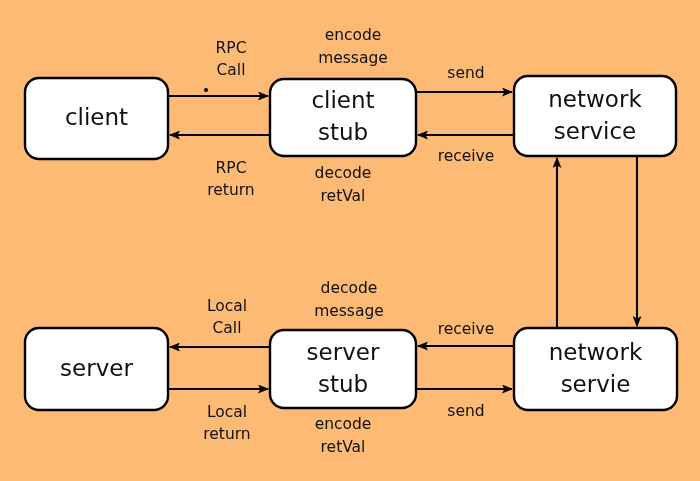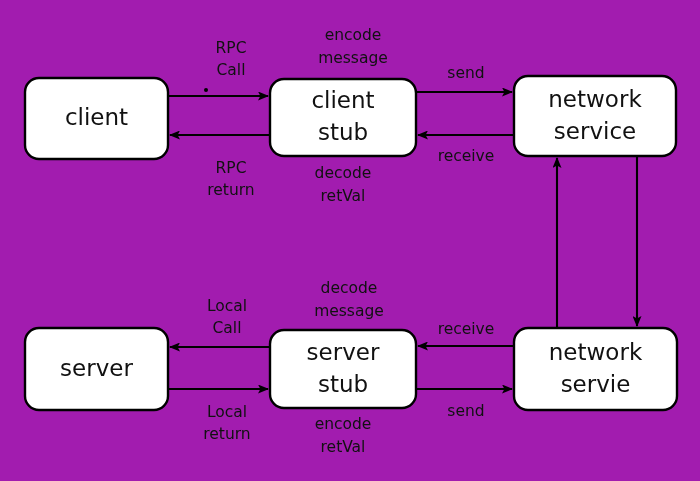--- a/index.html
+++ b/index.html
@@ -11,21 +11,21 @@
   body {
     width: 700px;
     height: 481px;
     font-family: "DejaVu Sans", sans-serif;
     overflow: hidden;
   }
   #diagram-root {
     position: relative;
     width: 700px;
     height: 481px;
-    background: #a21caf;
+    background: #fdba74;
   }
   svg.diagram-canvas {
     position: absolute;
     top: 0;
     left: 0;
     width: 700px;
     height: 481px;
   }
   .node-box {
     fill: #ffffff;

